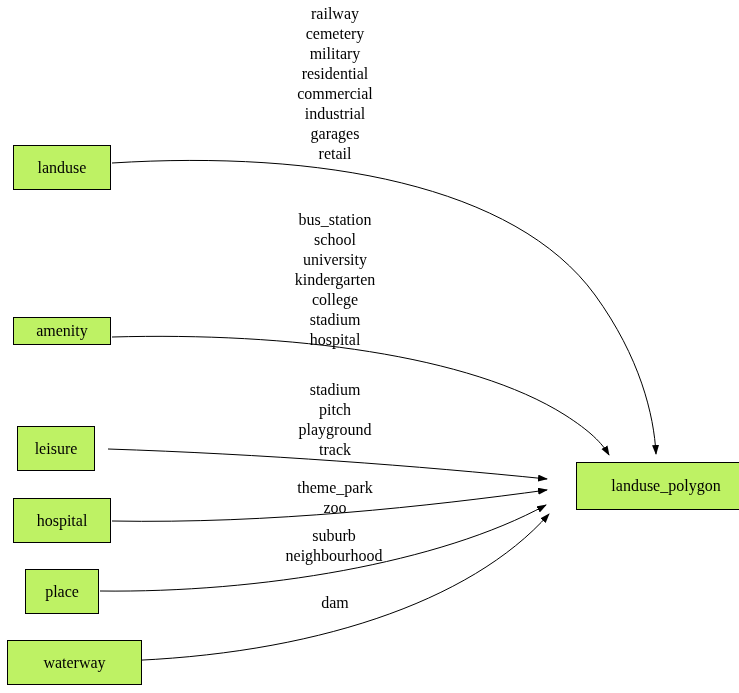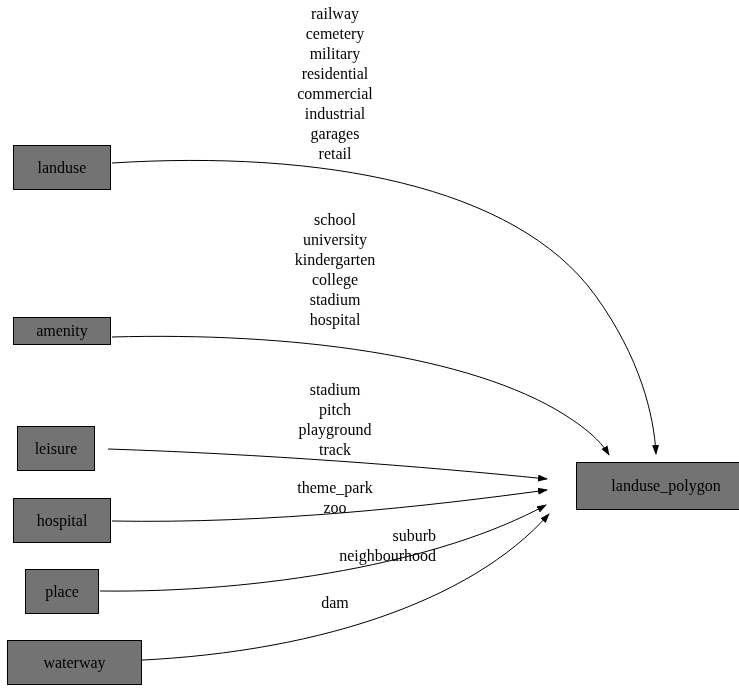--- a/index.html
+++ b/index.html
@@ -19,21 +19,21 @@
   #edges {
     position: absolute;
     top: 0;
     left: 0;
     width: 739px;
     height: 693px;
   }
   .node {
     position: absolute;
     border: 1px solid #000000;
-    background: #737373;
+    background: #bef264;
     display: flex;
     align-items: center;
     justify-content: center;
     font-size: 16px;
     box-sizing: border-box;
     white-space: nowrap;
   }
   .edge-label {
     position: absolute;
     width: 220px;
@@ -97,41 +97,42 @@
     <div>cemetery</div>
     <div>military</div>
     <div>residential</div>
     <div>commercial</div>
     <div>industrial</div>
     <div>garages</div>
     <div>retail</div>
   </div>
 
   <div class="edge-label" style="left:225px; top:210px;">
+    <div>bus_station</div>
     <div>school</div>
     <div>university</div>
     <div>kindergarten</div>
     <div>college</div>
     <div>stadium</div>
     <div>hospital</div>
   </div>
 
   <div class="edge-label" style="left:225px; top:380px;">
     <div>stadium</div>
     <div>pitch</div>
     <div>playground</div>
     <div>track</div>
   </div>
 
   <div class="edge-label" style="left:225px; top:478px;">
     <div>theme_park</div>
     <div>zoo</div>
   </div>
 
-  <div class="edge-label" style="left:216px; top:526px;text-align:right;">
+  <div class="edge-label" style="left:224px; top:526px;">
     <div>suburb</div>
     <div>neighbourhood</div>
   </div>
 
   <div class="edge-label" style="left:225px; top:593px;">
     <div>dam</div>
   </div>
 
 </div>
 

